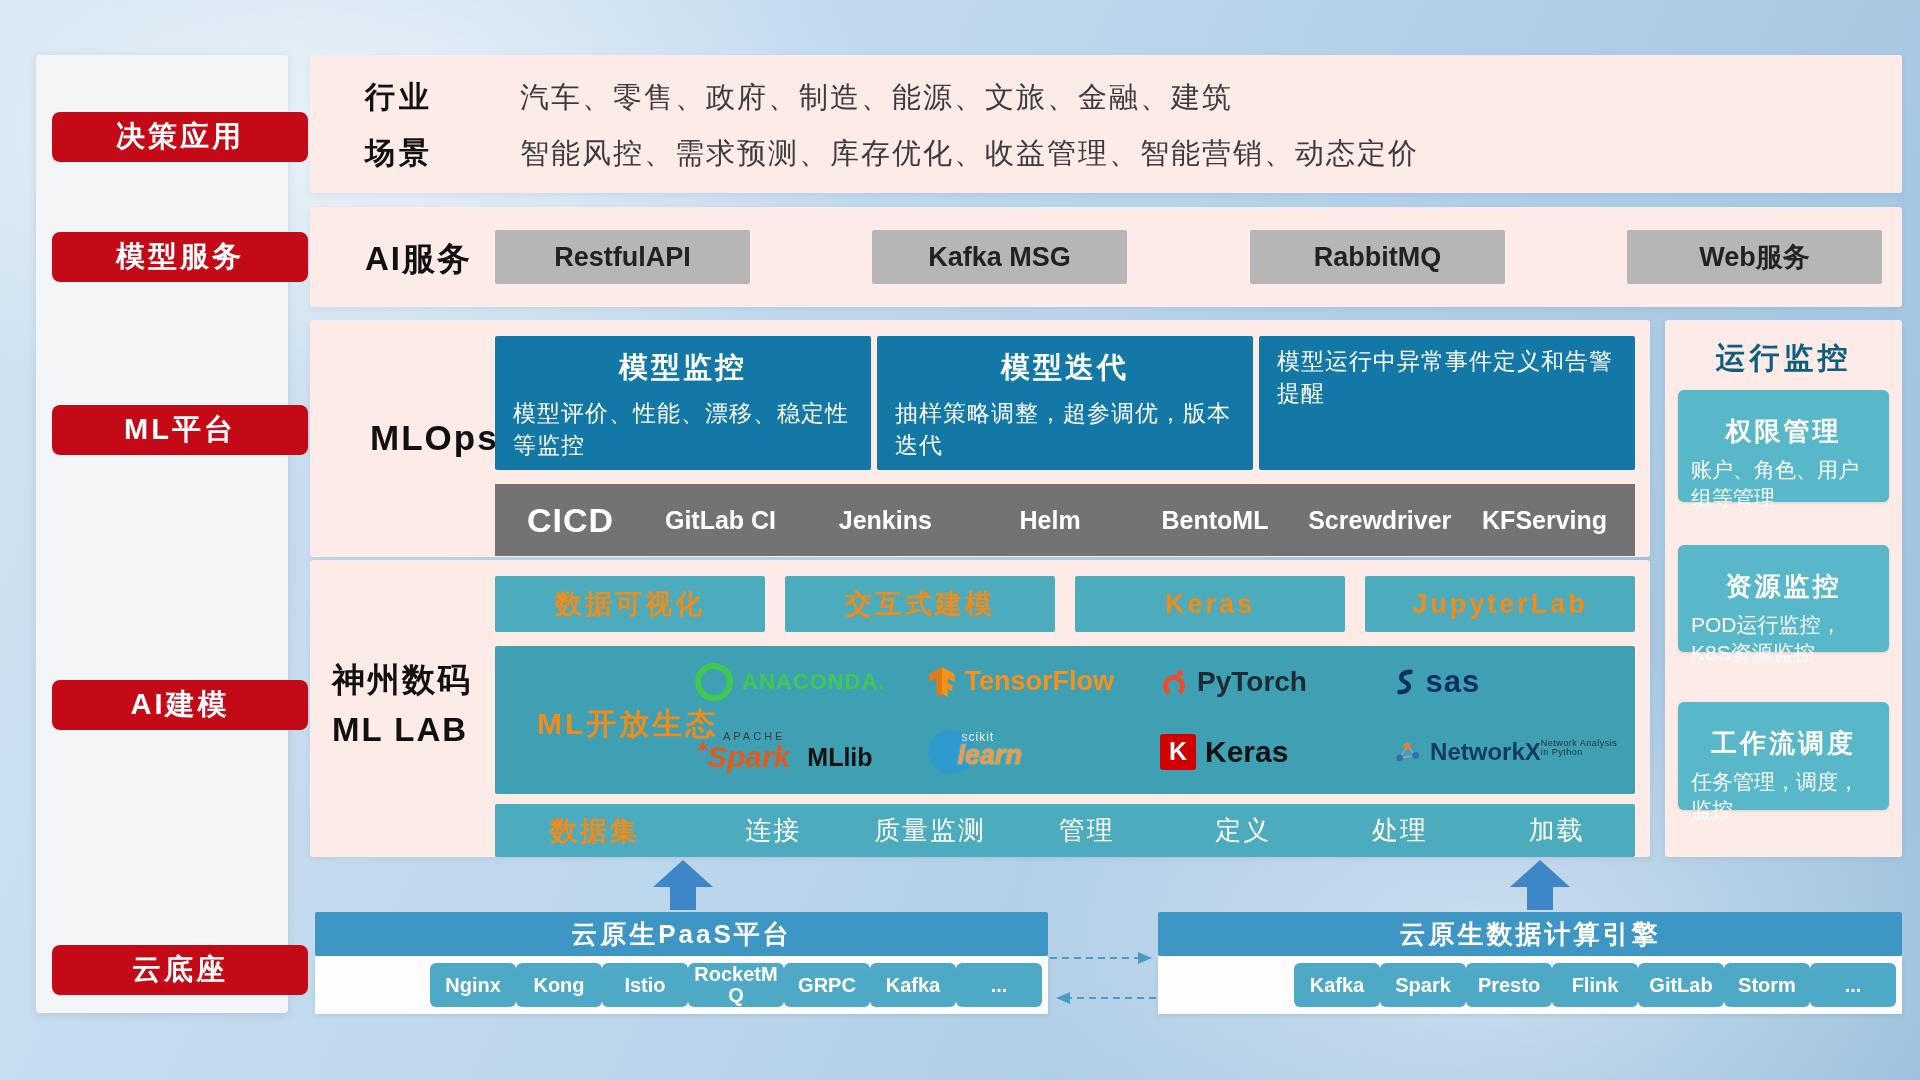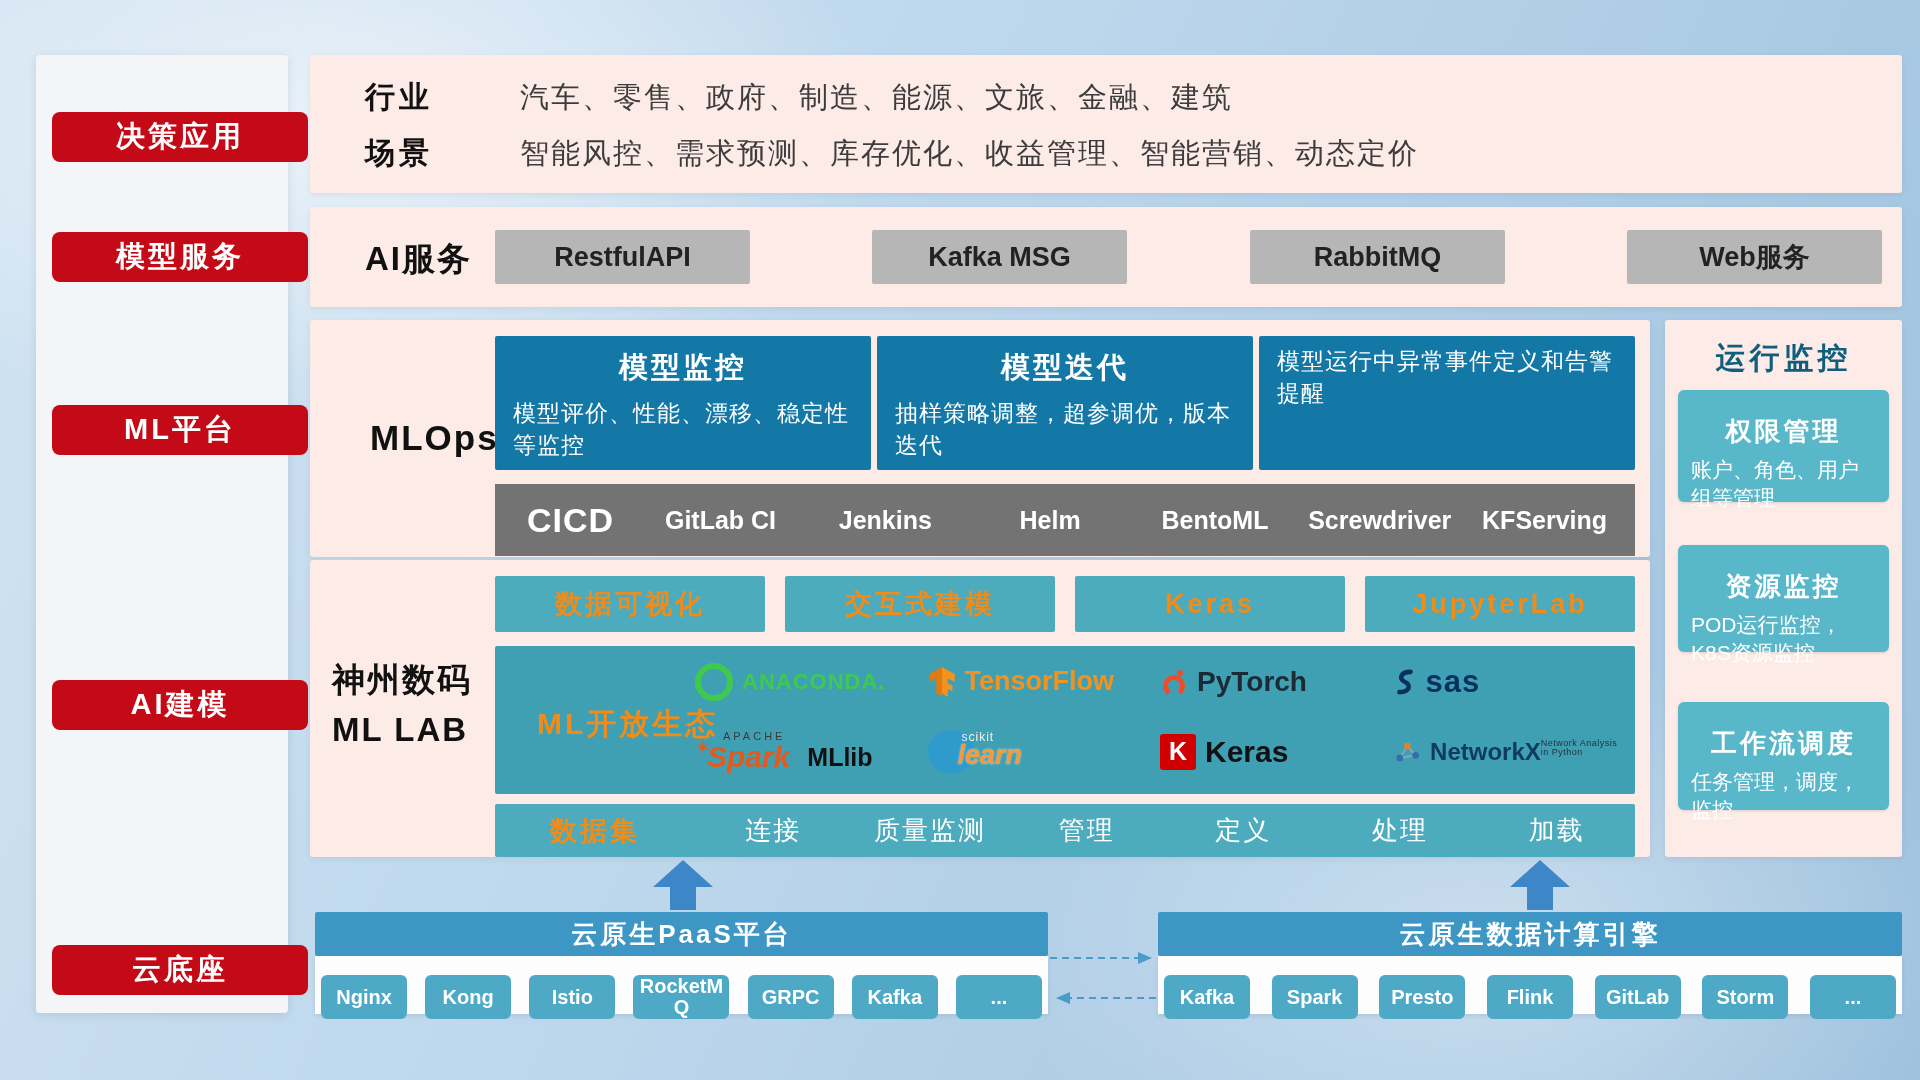--- a/index.html
+++ b/index.html
@@ -89,21 +89,21 @@
   .dataset-item{flex:1;text-align:center;font-size:26px;letter-spacing:2px;}
 
   
   .up-arrow{position:absolute;top:860px;width:60px;}
   .up-arrow .head{width:0;height:0;border-left:30px solid transparent;border-right:30px solid transparent;border-bottom:27px solid #3d87c9;}
   .up-arrow .stem{width:26px;height:23px;background:#3d87c9;margin:0 auto;}
 
   .banner{position:absolute;top:912px;height:44px;background:#3e96c4;color:#fff;font-size:26px;font-weight:bold;
     letter-spacing:3px;display:flex;align-items:center;justify-content:center;border-radius:2px;}
   .strip{position:absolute;top:956px;height:58px;background:#fdfdfd;box-shadow:0 2px 5px rgba(0,0,0,.08);}
-  .strip-inner{display:flex;align-items:center;justify-content:space-between;height:100%;padding:12px 6px;border-radius:20px;}
+  .strip-inner{display:flex;align-items:center;justify-content:flex-end;height:100%;padding:0 6px;border-radius:20px;}
   .chip{background:#4da9c6;color:#fff;font-size:20px;font-weight:bold;border-radius:6px;
     min-width:86px;max-width:96px;height:44px;display:flex;align-items:center;justify-content:center;
     text-align:center;line-height:1.05;padding:0 5px;box-sizing:border-box;overflow-wrap:anywhere;}
 
   .dashed-arrows{position:absolute;left:1044px;top:944px;}
 </style>
 </head>
 <body>
 
 <div class="stage">

